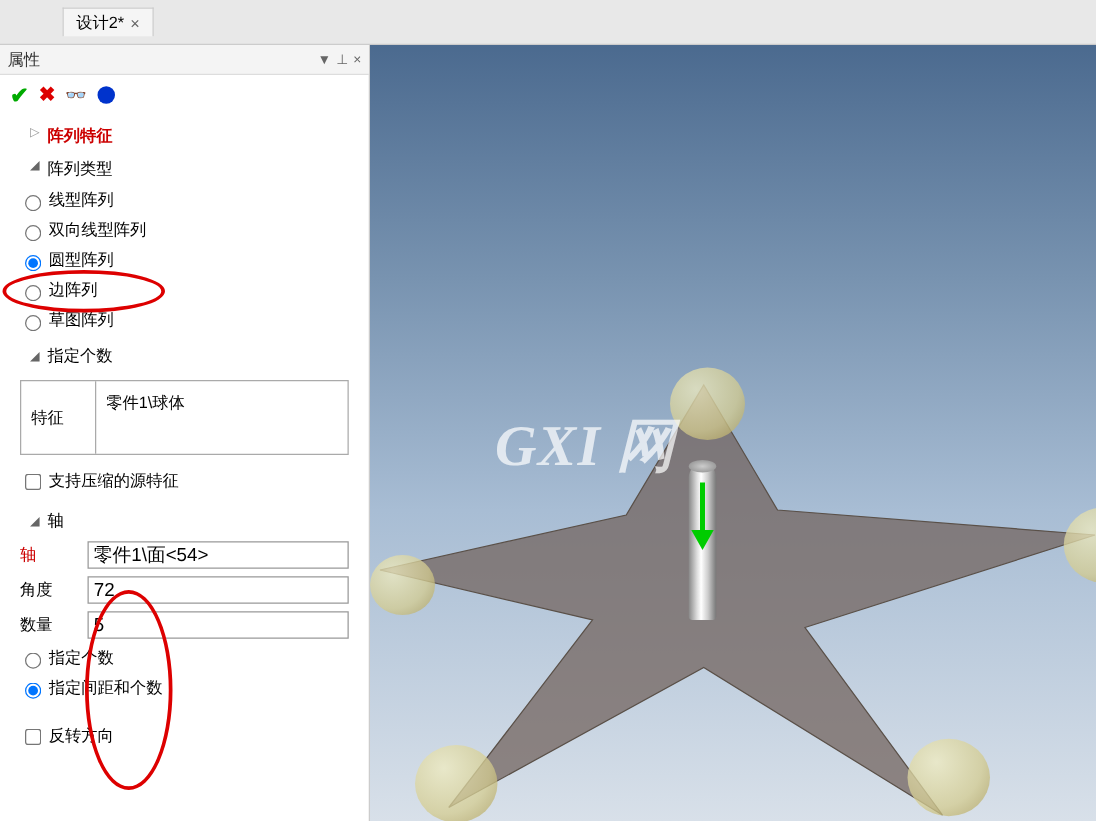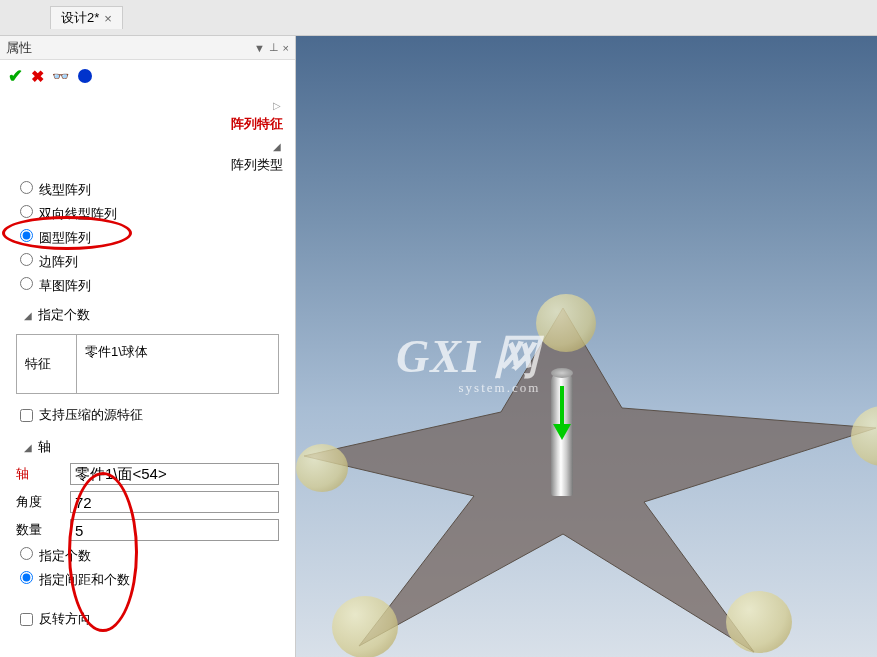--- a/index.html
+++ b/index.html
@@ -96,36 +96,35 @@
       display: inline-block;
     }
     .panel-body {
       flex: 1;
       overflow-y: auto;
       padding: 4px 8px;
     }
     .tree-item {
       padding: 4px 4px 4px 16px;
       display: flex;
-      align-items: flex-end;
+      align-items: flex-start;
       gap: 4px;
-      flex-direction: column;
     }
     .tree-arrow {
       width: 10px;
       color: #666;
       font-size: 10px;
     }
     .tree-arrow.expanded::before { content: "◢"; }
     .tree-arrow.collapsed::before { content: "▷"; color: #999; }
     .red-text { color: #c00; font-weight: bold; }
     .radio-item {
       padding: 3px 4px 3px 12px;
       display: flex;
-      align-items: flex-start;
+      align-items: flex-end;
       gap: 6px;
     }
     .radio-item input[type="radio"] {
       margin: 0;
     }
     .section-header {
       padding: 8px 4px 4px 16px;
       display: flex;
       align-items: center;
       gap: 4px;
@@ -394,16 +393,15 @@
       </div>
 
       <div class="arrow-down">
         <div class="arrow-shaft"></div>
         <div class="arrow-head"></div>
       </div>
     </div>
 
     <div class="watermark">
       <span>GXI 网</span>
-      <span class="small">system.com</span>
     </div>
   </div>
 </div>
 
 </body></html>

